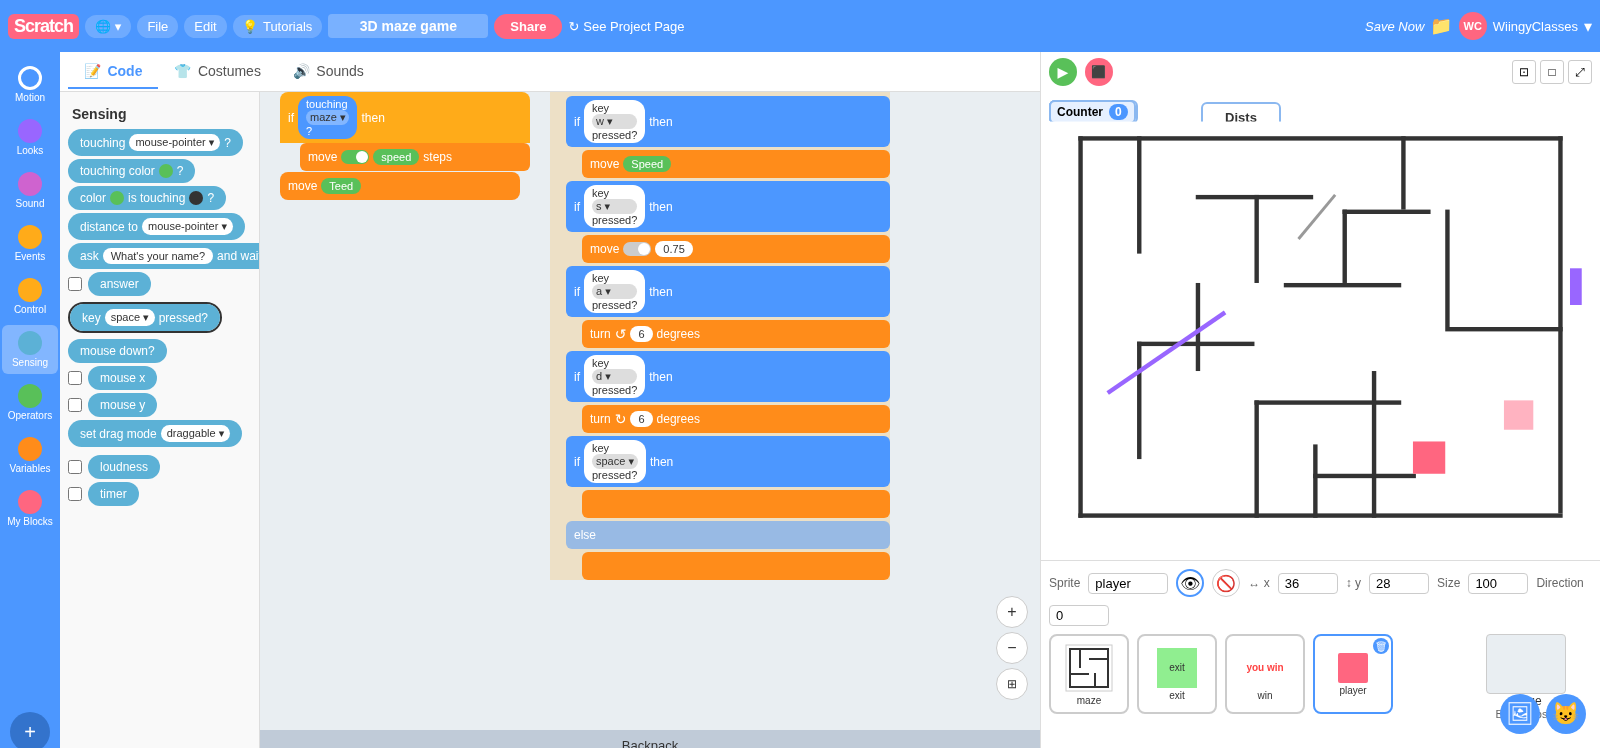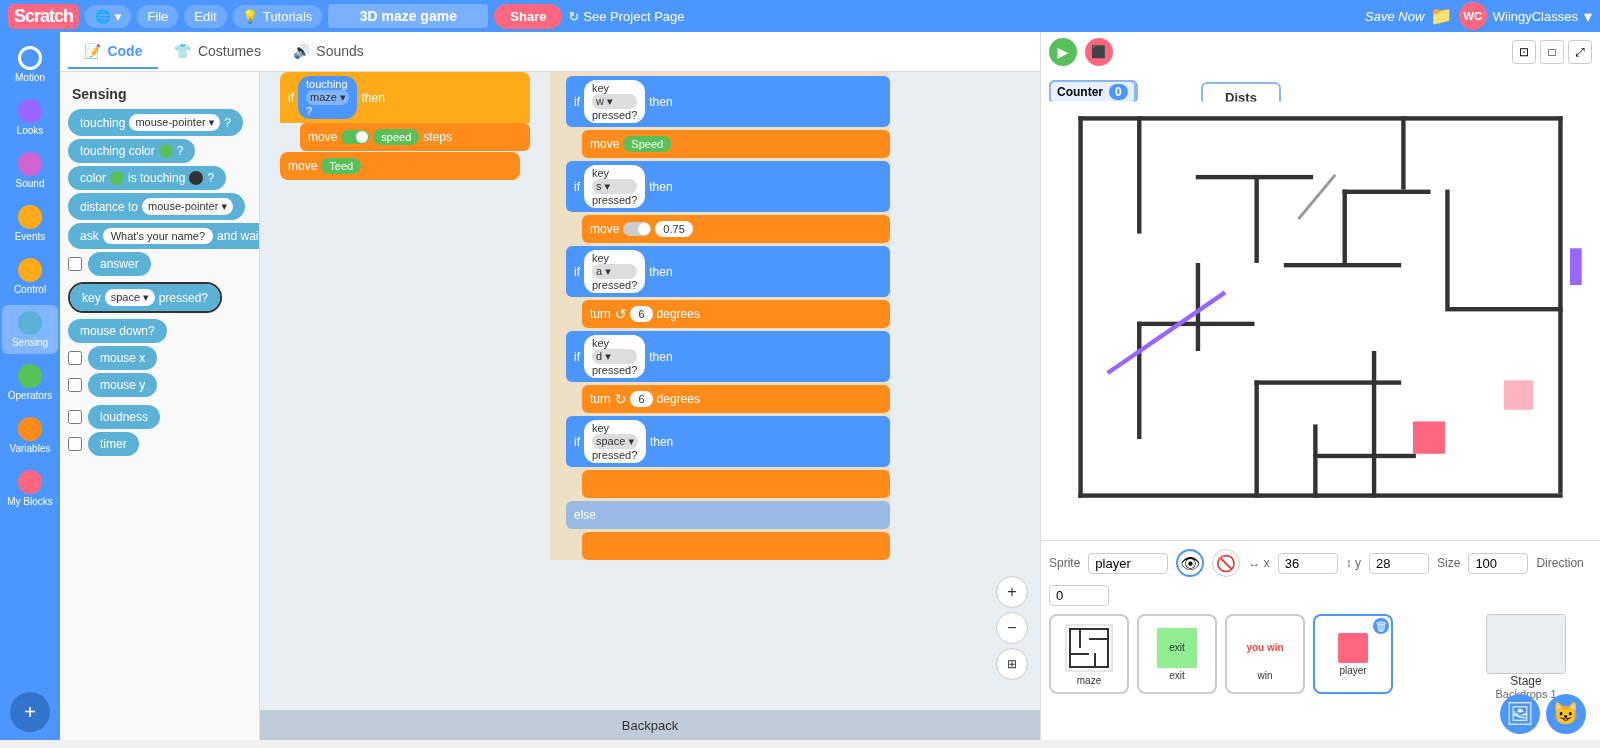--- a/index.html
+++ b/index.html
@@ -1,20 +1,20 @@
 <!DOCTYPE html>
 <html><head>
   <meta charset="utf-8">
   <style>
     * { box-sizing: border-box; margin: 0; padding: 0; }
     body { font-family: 'Helvetica Neue', Arial, sans-serif; background: #f0f0f0; overflow: hidden; width: 1600px; height: 748px; }
 
     
     #top-nav {
-      display: flex; align-items: center; height: 32px;
+      display: flex; align-items: center; height: 52px;
       background: #4C97FF; padding: 0 8px; gap: 6px;
     }
     .scratch-logo {
       background: #FF6680; border-radius: 6px; padding: 2px 6px;
       font-weight: 900; color: white; font-size: 18px; letter-spacing: -1px;
     }
     .nav-btn {
       background: rgba(255,255,255,0.2); border: none; border-radius: 14px;
       color: white; padding: 4px 10px; font-size: 13px; cursor: pointer;
       display: flex; align-items: center; gap: 4px;
@@ -373,20 +373,23 @@
 
         <div class="block-checkbox">
           <input type="checkbox" style="">
           <span class="block-pill block-teal">mouse x</span>
         </div>
         <div class="block-checkbox">
           <input type="checkbox" style="">
           <span class="block-pill block-teal">mouse y</span>
         </div>
 
+        <div class="block-item">
+          <span class="block-pill block-teal">set drag mode <span class="sb-dropdown">draggable ▾</span></span>
+        </div>
 
         <div class="block-checkbox" style="margin-top:8px;">
           <input type="checkbox" style="">
           <span class="block-pill block-teal">loudness</span>
         </div>
         <div class="block-checkbox">
           <input type="checkbox" style="">
           <span class="block-pill block-teal">timer</span>
         </div>
       </div>

